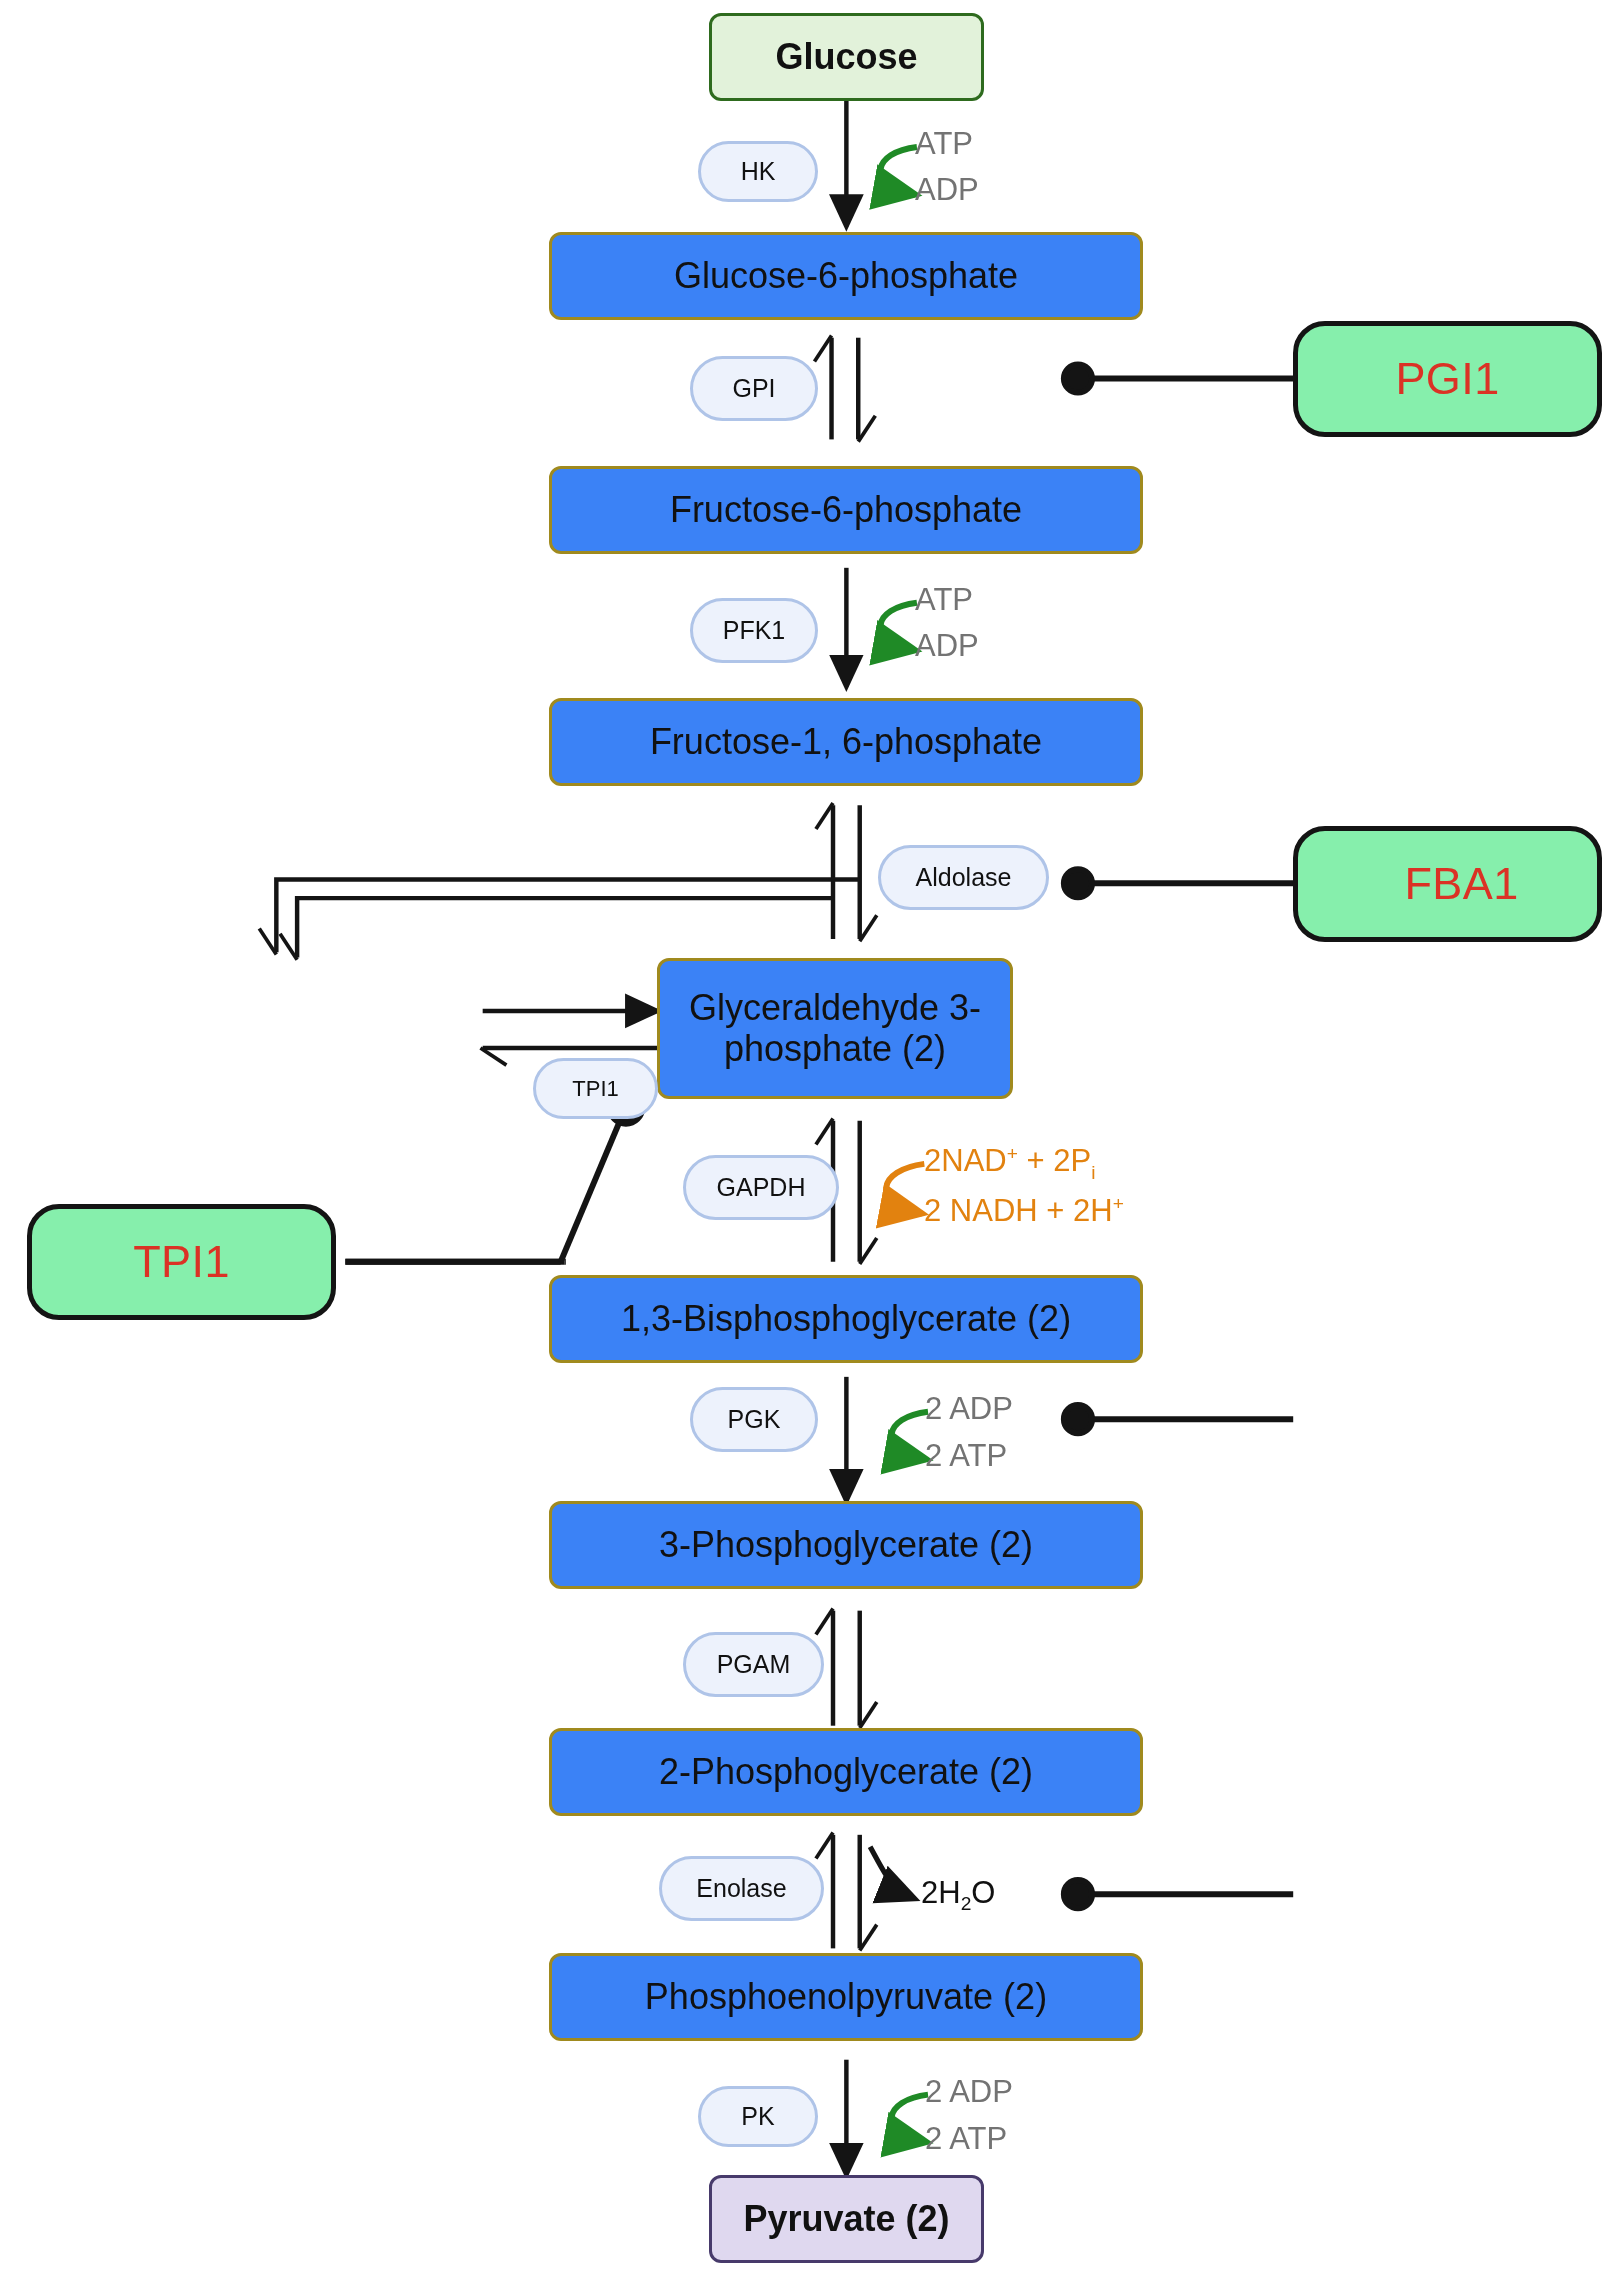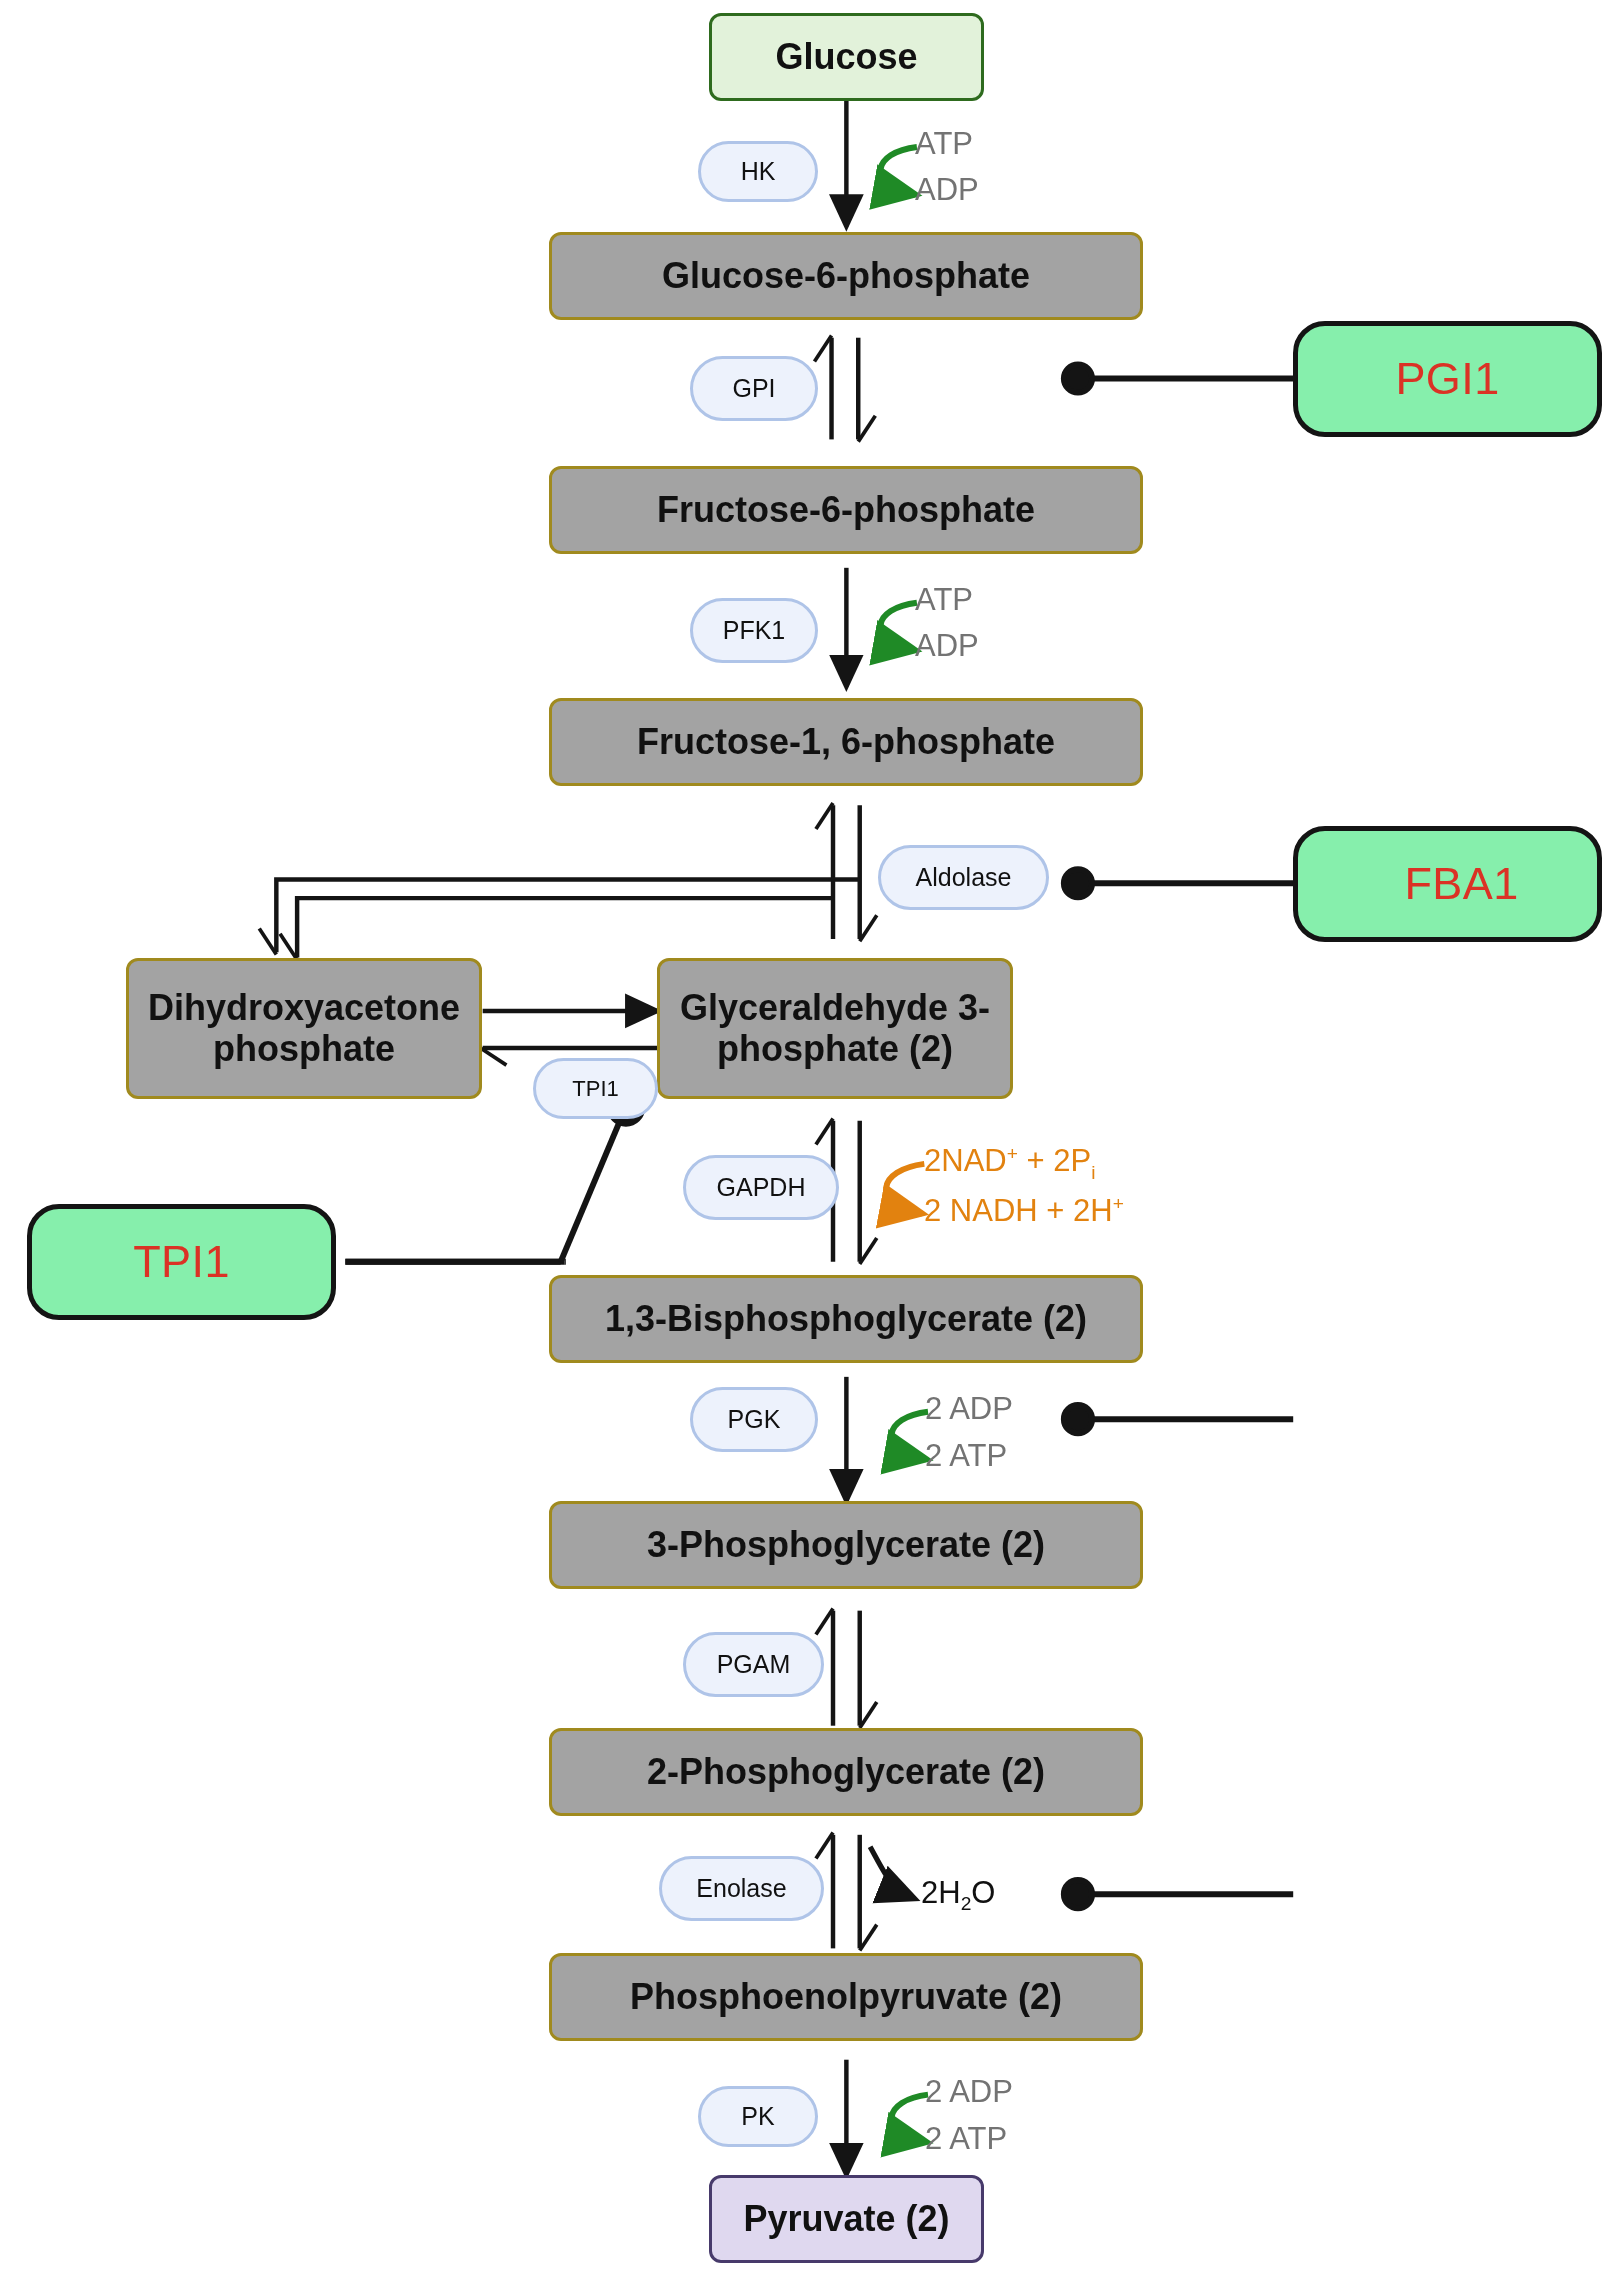--- a/index.html
+++ b/index.html
@@ -4,22 +4,22 @@
 <title>Glycolysis Pathway</title>
 <style>
   html,body{margin:0;padding:0;background:#ffffff;}
   body{font-family:"Liberation Sans","DejaVu Sans",sans-serif;}
   #stage{position:relative;width:1620px;height:2295px;background:#fff;overflow:hidden;}
   #svg-layer{position:absolute;left:0;top:0;width:1620px;height:2295px;}
 
   
   .node{position:absolute;box-sizing:border-box;display:flex;align-items:center;
         justify-content:center;text-align:center;color:#111;line-height:1.12;}
-  .met{background:#a3a3a3;border:3.7px solid #A08A1E;border-radius:12px;
-       font-size:36px;font-weight:700;}
+  .met{background:#3b82f6;border:3.7px solid #A08A1E;border-radius:12px;
+       font-size:36px;font-weight:400;}
   .met.start{background:#E2F2DA;border-color:#2E6B1E;font-weight:700;}
   .met.end{background:#DFD8EF;border-color:#473A6B;font-weight:700;}
 
   
   .enz{position:absolute;box-sizing:border-box;display:flex;align-items:center;
        justify-content:center;background:#EDF2FC;border:3px solid #AFC4E8;
        border-radius:742px;font-size:25px;color:#111;text-align:center;}
 
   
   .gene{position:absolute;box-sizing:border-box;display:flex;align-items:center;
@@ -136,21 +136,20 @@
   </svg>
 
   <div class="node met start" style="left:709px;top:13.4px;width:275px;height:88px;">Glucose</div>
 
   <div class="node met" style="left:549px;top:232px;width:594px;height:88px;">Glucose-6-phosphate</div>
 
   <div class="node met" style="left:549px;top:466px;width:594px;height:88px;">Fructose-6-phosphate</div>
 
   <div class="node met" style="left:549px;top:698px;width:594px;height:88px;">Fructose-1, 6-phosphate</div>
 
-  <div class="node met" style="left:126px;top:958px;width:356px;height:141px;padding:0 13.4px;">Dihydroxyacetone phosphate</div>
 
   <div class="node met" style="left:657px;top:958px;width:356px;height:141px;padding:0 9px;">Glyceraldehyde 3-phosphate (2)</div>
 
   <div class="node met" style="left:549px;top:1275px;width:594px;height:88px;">1,3-Bisphosphoglycerate (2)</div>
 
   <div class="node met" style="left:549px;top:1501px;width:594px;height:88px;">3-Phosphoglycerate (2)</div>
 
   <div class="node met" style="left:549px;top:1728px;width:594px;height:88px;">2-Phosphoglycerate (2)</div>
 
   <div class="node met" style="left:549px;top:1953px;width:594px;height:88px;">Phosphoenolpyruvate (2)</div>

